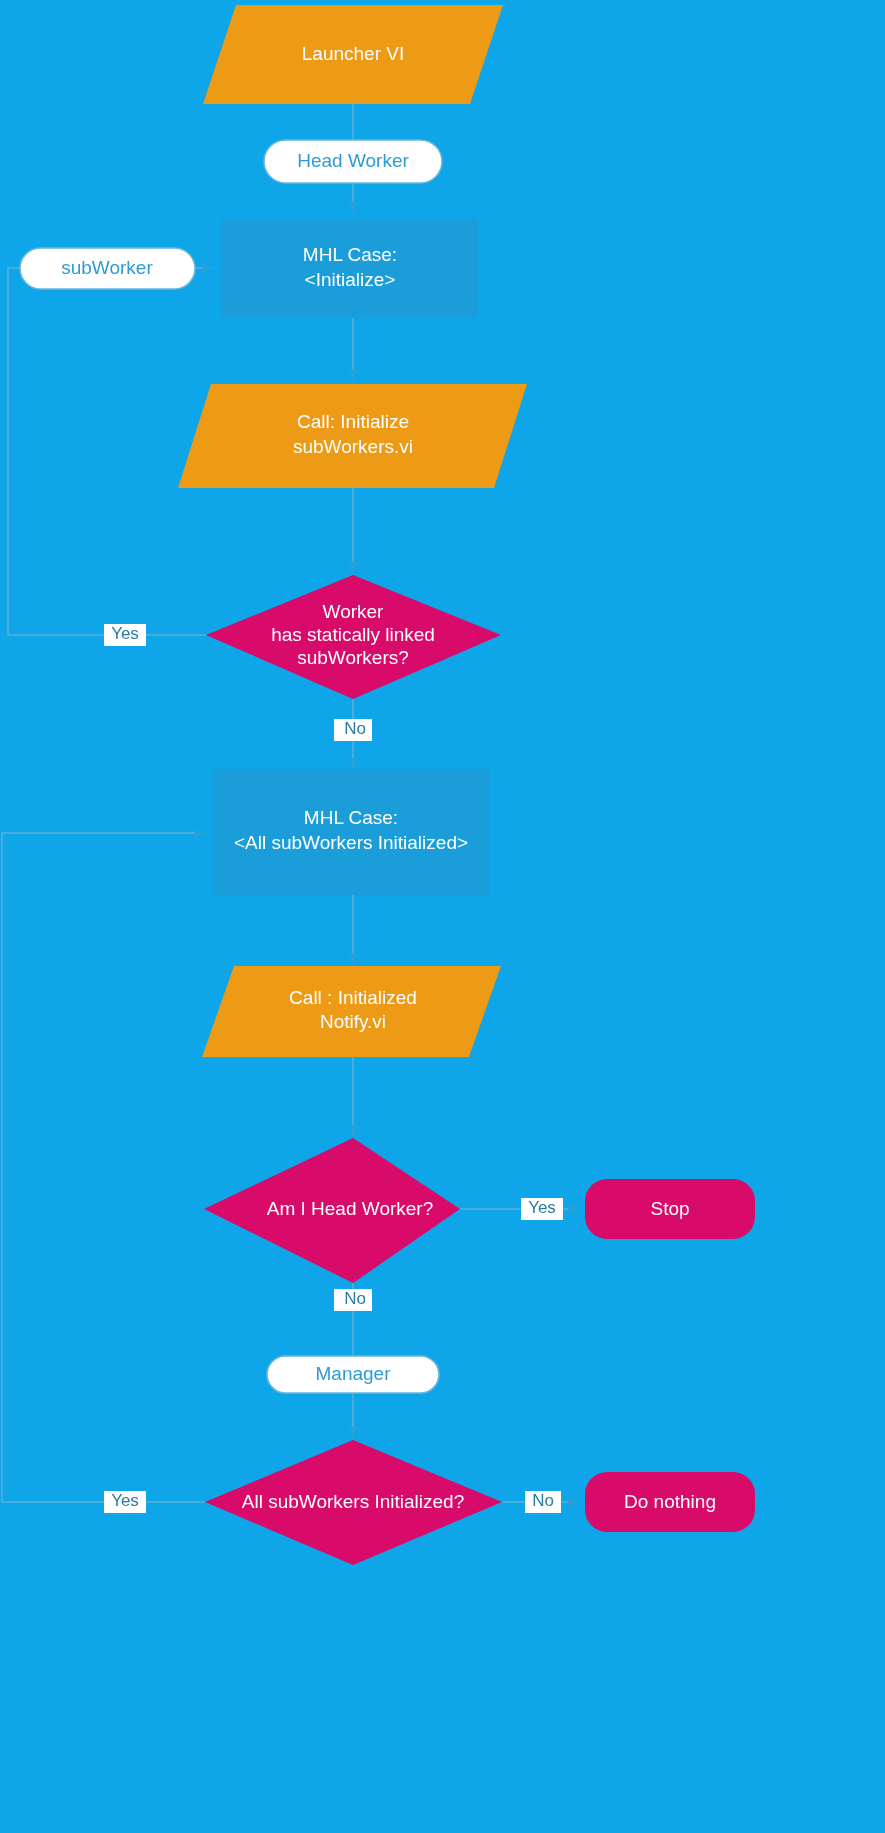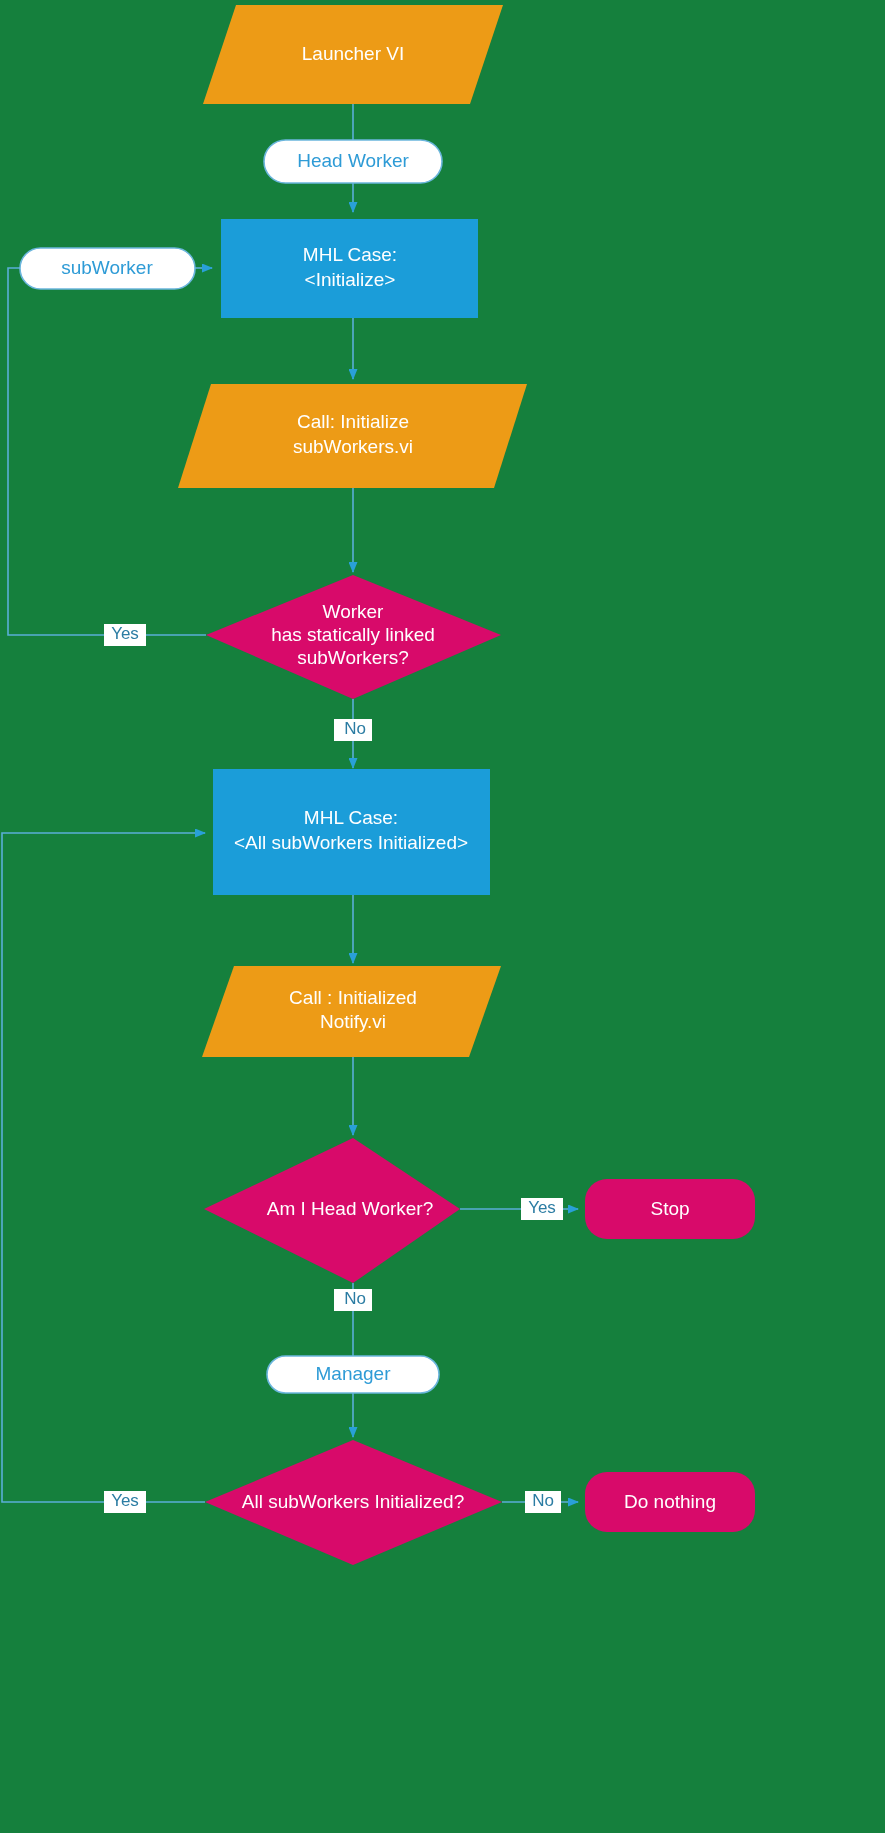--- a/index.html
+++ b/index.html
@@ -1,20 +1,20 @@
 <!DOCTYPE html>
 <html><head>
 <meta charset="utf-8">
 <style>
   html,body{margin:0;padding:0;background:#ffffff;}
   body{
     font-family:"Liberation Sans", sans-serif;
     width:885px;height:1833px;overflow:hidden;
   }
-  #stage{position:relative;width:885px;height:1833px;background:#15803d;}
+  #stage{position:relative;width:885px;height:1833px;background:#0ea5e9;}
   svg#flow{position:absolute;left:0;top:0;width:885px;height:1833px;display:block;}
   .node-text{
     fill:#ffffff;
     font-family:"Liberation Sans", sans-serif;
     font-size:19px;
     text-anchor:middle;
     dominant-baseline:middle;
   }
   .pill-text{
     fill:#2e9bd6;

